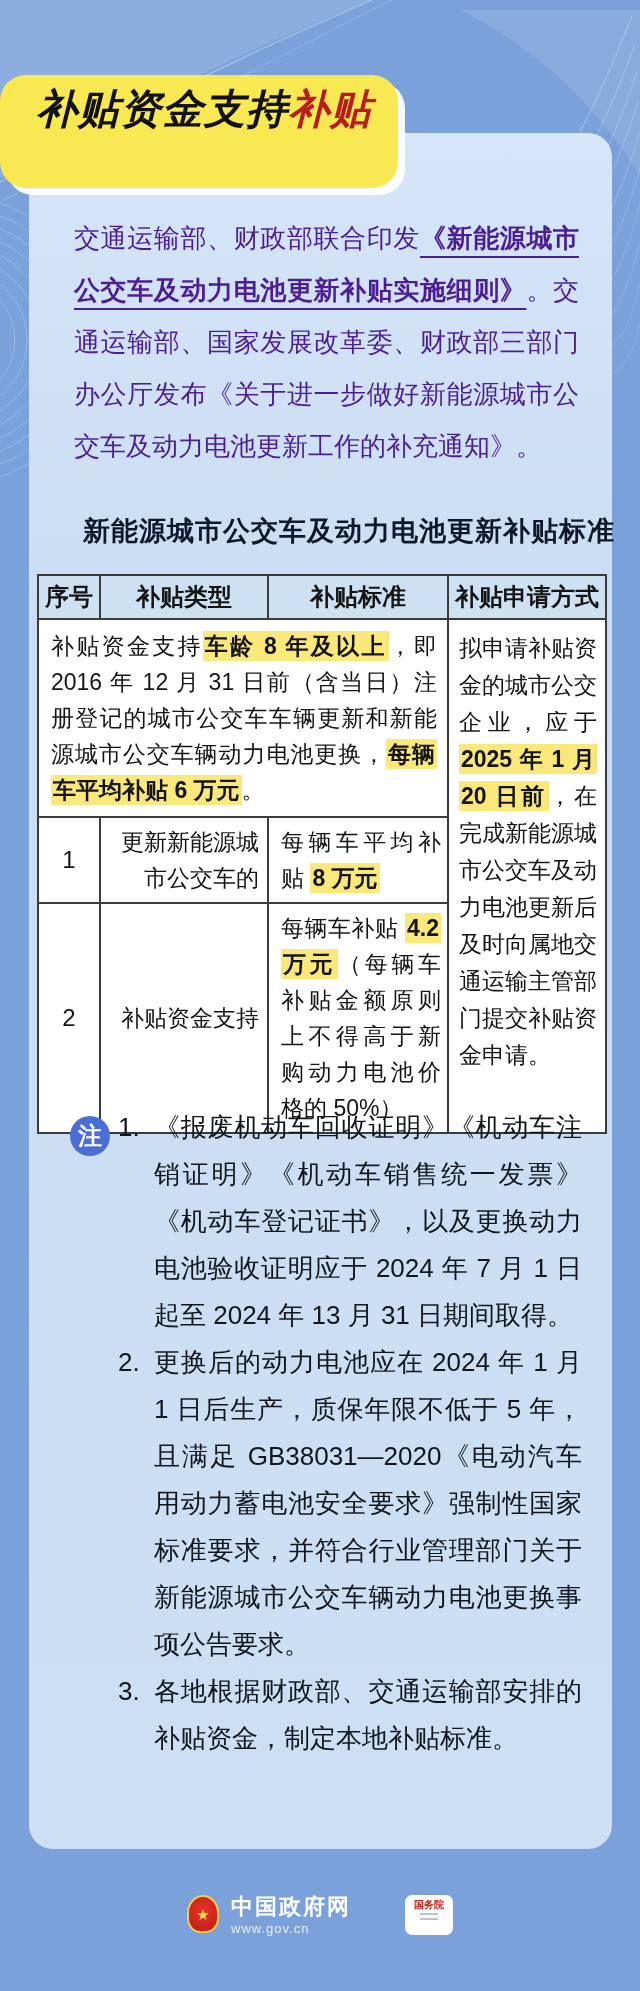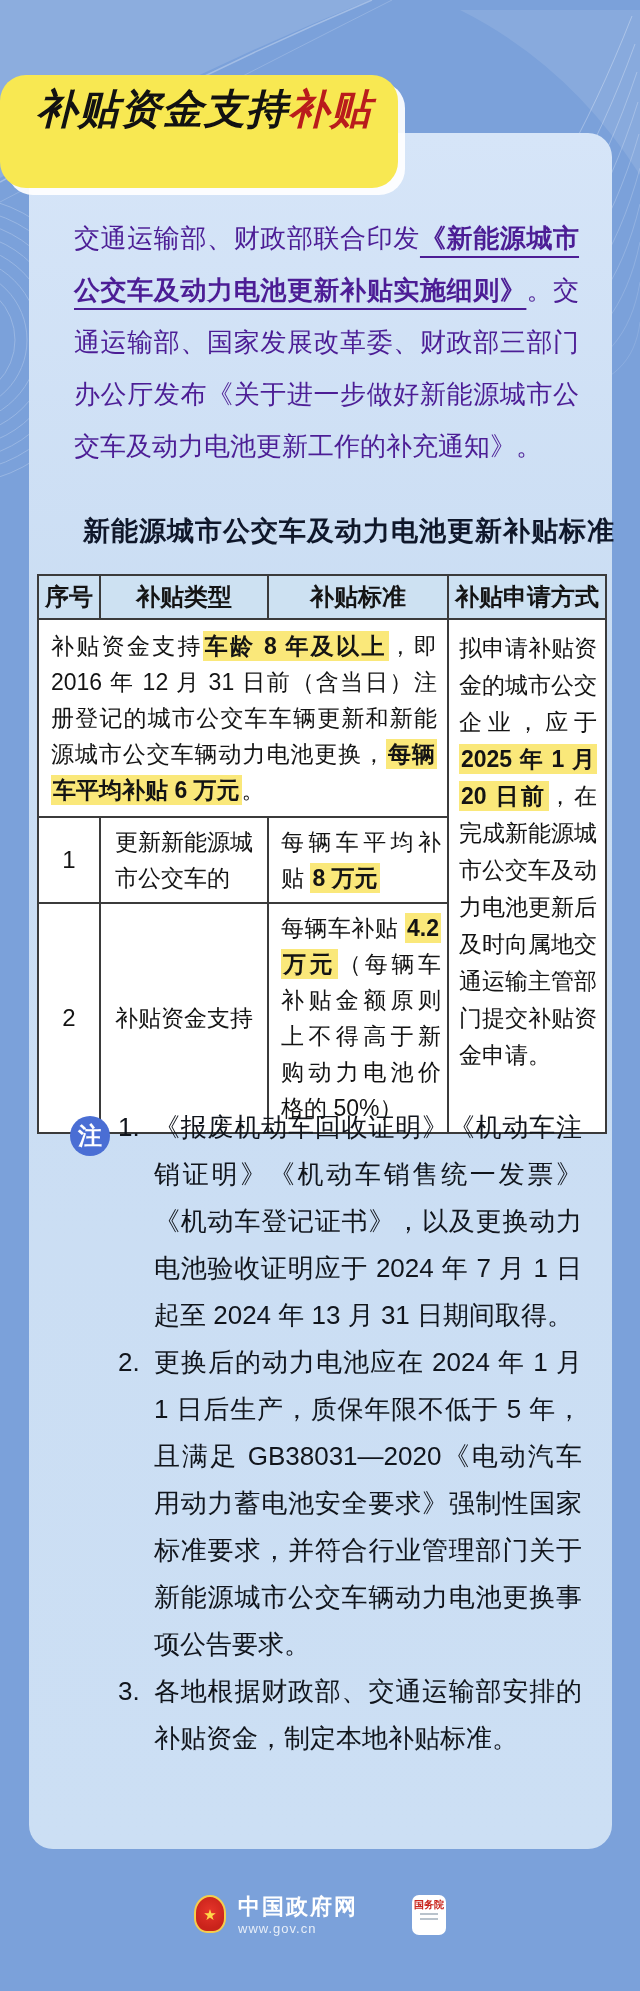--- a/index.html
+++ b/index.html
@@ -68,21 +68,21 @@
   }
   .subsidy-table th{
     background:#CDE1F2;height:44px;font-size:24px;font-weight:800;
     text-align:center;padding:2px;
   }
   .summary-cell{
     padding:8px 10px 8px 12px;line-height:36px;height:146px;
     vertical-align:middle;text-align:justify;
   }
   .no-cell{text-align:center;vertical-align:middle;font-size:24px;}
-  .type-cell{padding:4px 8px 4px 14px;line-height:36px;vertical-align:middle;}
+  .type-cell{padding:4px 8px 4px 14px;line-height:36px;vertical-align:middle;text-align:right;}
   .std-cell{padding:6px 6px 6px 12px;line-height:36px;vertical-align:middle;text-align:justify;}
   .row-1 td{height:74px;}
   .row-2 td{height:182px;}
   .apply-cell{
     padding:10px 8px 8px 10px;line-height:37px;vertical-align:top;
     text-align:justify;
     border-radius:9px;
   }
   .hl{
     background:#FAE87A;font-weight:800;
@@ -112,21 +112,21 @@
   .footer-item{display:flex;align-items:flex-start;gap:12px;}
   .emblem{
     width:32px;height:38px;margin-top:1px;
     background:radial-gradient(circle at 50% 42%,#E6352A 0%,#C9231B 70%);
     border:2px solid #F5CE4C;border-radius:16px 16px 13px 13px / 18px 18px 15px 15px;
     box-sizing:border-box;
     display:flex;align-items:center;justify-content:center;
     color:#FFD94A;font-size:15px;line-height:1;
   }
   .app-icon{
-    width:34px;height:40px;margin-top:1px;background:#FFFFFF;border-radius:7px;
+    width:48px;height:40px;margin-top:1px;background:#FFFFFF;border-radius:7px;
     box-sizing:border-box;padding-top:5px;
     display:flex;flex-direction:column;align-items:center;gap:3px;
   }
   .app-icon-text{color:#C9231B;font-size:10px;font-weight:800;line-height:1;}
   .app-icon-line{width:18px;height:2px;background:#B9C3CC;}
   .footer-texts{display:flex;flex-direction:column;}
   .footer-name{
     color:#FFFFFF;font-size:22px;font-weight:700;letter-spacing:2px;line-height:26px;font-family:Liberation Serif, serif;
   }
   .footer-sub{

